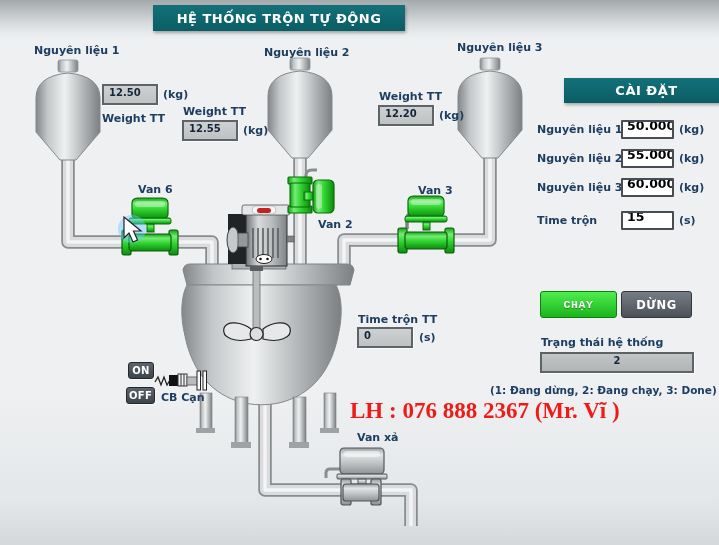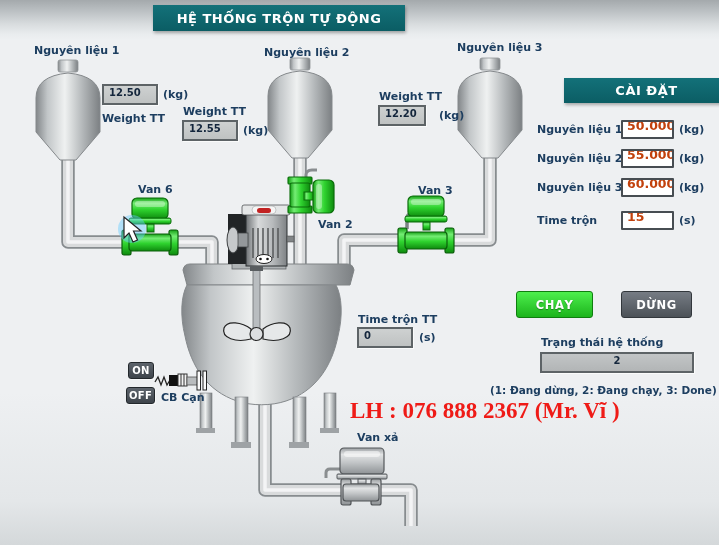--- a/index.html
+++ b/index.html
@@ -13,21 +13,21 @@
   .lbl{position:absolute;font-size:11px;font-weight:bold;color:#1d3e60;white-space:nowrap;}
   .hdr{position:absolute;background:linear-gradient(#137179,#0b5d64);color:#fff;
        font-size:13px;font-weight:bold;letter-spacing:.5px;display:flex;align-items:center;
        justify-content:center;box-shadow:1px 2px 3px rgba(0,0,0,.3);}
   .readout{position:absolute;background:linear-gradient(#ced1d1,#bfc2c2);
        border:2px solid #5d6366;box-shadow:1px 1px 0 rgba(255,255,255,.7);
        font-size:10px;font-weight:bold;color:#14263c;box-sizing:border-box;
        padding:1px 0 0 5px;}
   .readout.center{text-align:center;padding-left:0;background:linear-gradient(#c2c5c6,#b2b5b6);}
   .setin{position:absolute;background:#fff;border:2px solid #474d52;border-radius:1px;
-       font-family:inherit;font-size:12.5px;font-weight:bold;color:#c2410c;
+       font-family:inherit;font-size:12.5px;font-weight:bold;color:#000000;
        box-sizing:border-box;padding:0 0 8px 4px;outline:none;}
   .btn{position:absolute;border-radius:3px;color:#fff;font-size:11.5px;font-weight:bold;
        letter-spacing:.6px;display:flex;align-items:center;justify-content:center;cursor:pointer;}
   .btn.run{background:linear-gradient(#4def4d,#1cb41c);border:1px solid #0f7e0f;
        text-shadow:0 1px 1px rgba(0,0,0,.35);}
   .btn.stop{background:linear-gradient(#767c84,#4c5258);border:1px solid #32373c;}
   .btn.mini{font-size:10px;letter-spacing:.3px;background:linear-gradient(#5d646c,#3e444b);
        border:1px solid #23282c;box-shadow:1px 1px 0 rgba(255,255,255,.55);border-radius:3px;}
   .legend{position:absolute;font-size:10.5px;font-weight:bold;color:#1d3e60;
        text-align:right;white-space:nowrap;}
@@ -201,21 +201,21 @@
 
   <div class="readout" style="left:102px;top:84px;width:56px;height:21px;">12.50</div>
   <div class="lbl" style="left:163px;top:88px;">(kg)</div>
   <div class="lbl" style="left:102px;top:112px;">Weight TT</div>
 
   <div class="lbl" style="left:183px;top:105px;">Weight TT</div>
   <div class="readout" style="left:182px;top:120px;width:56px;height:21px;">12.55</div>
   <div class="lbl" style="left:243px;top:124px;">(kg)</div>
 
   <div class="lbl" style="left:379px;top:90px;">Weight TT</div>
-  <div class="readout" style="left:378px;top:105px;width:48px;height:21px;">12.20</div>
+  <div class="readout" style="left:378px;top:105px;width:56px;height:21px;">12.20</div>
   <div class="lbl" style="left:439px;top:109px;">(kg)</div>
 
   <div class="lbl" style="left:138px;top:183px;">Van 6</div>
   <div class="lbl" style="left:318px;top:218px;">Van 2</div>
   <div class="lbl" style="left:418px;top:184px;">Van 3</div>
   <div class="lbl" style="left:357px;top:431px;">Van xả</div>
 
   <div class="lbl" style="left:358px;top:313px;">Time trộn TT</div>
   <div class="readout" style="left:357px;top:327px;width:56px;height:21px;">0</div>
   <div class="lbl" style="left:419px;top:331px;">(s)</div>
@@ -235,21 +235,21 @@
   <div class="lbl" style="left:679px;top:152px;">(kg)</div>
 
   <div class="lbl" style="left:537px;top:181px;">Nguyên liệu 3</div>
   <input class="setin" style="left: 621px; top: 178px; width: 53px; height: 19px;" value="60.000">
   <div class="lbl" style="left:679px;top:181px;">(kg)</div>
 
   <div class="lbl" style="left:537px;top:214px;">Time trộn</div>
   <input class="setin" style="left: 621px; top: 211px; width: 53px; height: 19px;" value="15">
   <div class="lbl" style="left:679px;top:214px;">(s)</div>
 
-  <div class="btn run" style="left:516px;top:291px;width:75px;height:25px;">CHẠY</div>
+  <div class="btn run" style="left:540px;top:291px;width:75px;height:25px;font-family:Liberation Mono, monospace;">CHẠY</div>
   <div class="btn stop" style="left:621px;top:291px;width:69px;height:25px;text-align:center;">DỪNG</div>
 
   <div class="lbl" style="left:541px;top:336px;">Trạng thái hệ thống</div>
   <div class="readout center" style="left:540px;top:352px;width:154px;height:21px;">2</div>
   <div class="legend" style="left:490px;top:384px;width:225px;">(1: Đang dừng, 2: Đang chạy, 3: Done)</div>
 
   <div class="contact" style="left:350px;top:398px;">LH : 076 888 2367 (Mr. Vĩ )</div>
 
 </div>
 

